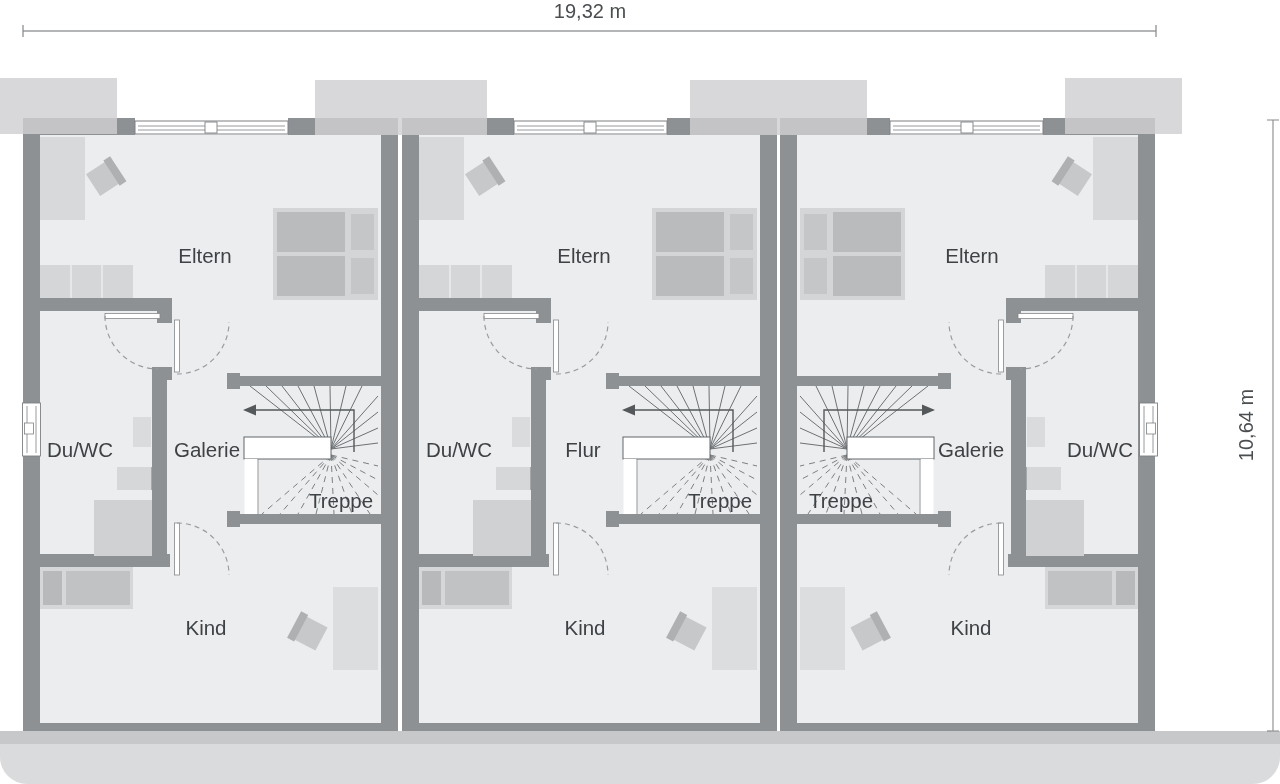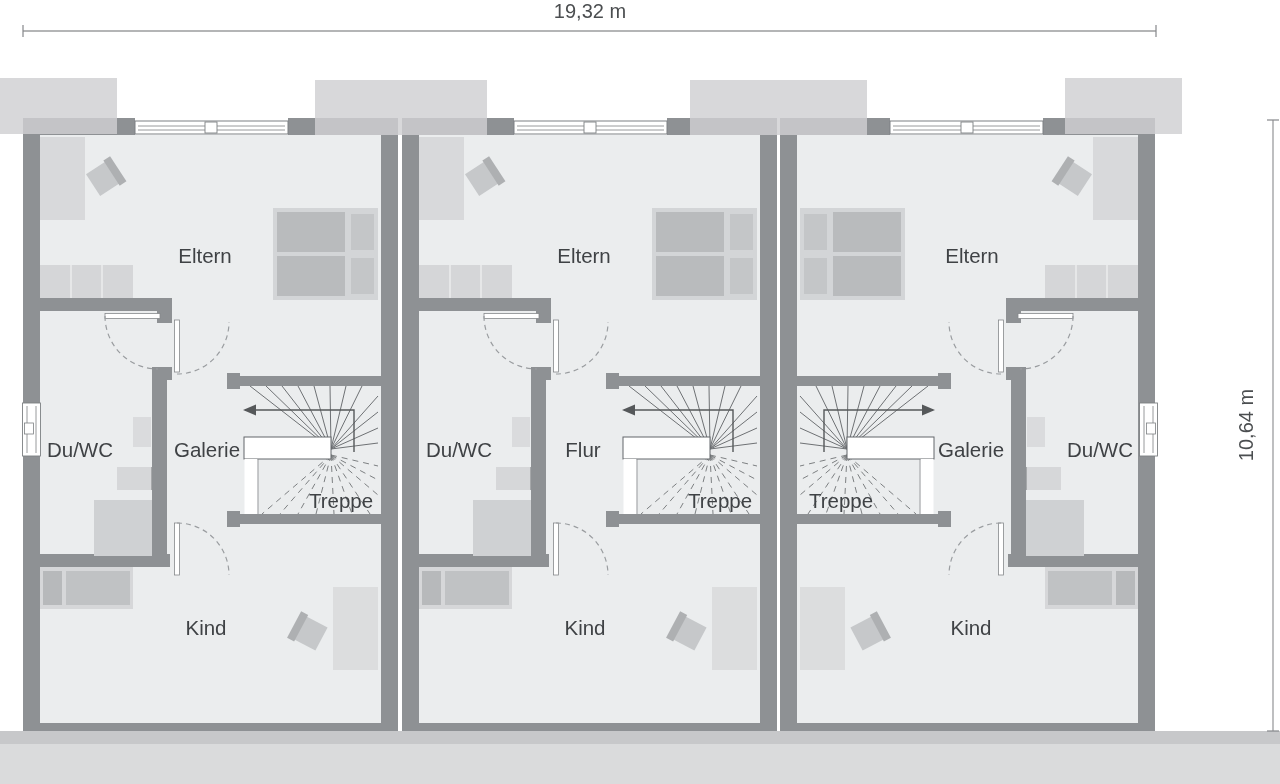--- a/index.html
+++ b/index.html
@@ -1,18 +1,19 @@
 <!DOCTYPE html>
 <html><head>
 <meta charset="utf-8">
 <style>
   html,body{margin:0;padding:0;background:#fff;}
   .stage{
     position:relative;width:1280px;height:784px;background:#ffffff;overflow:hidden;
     font-family:"Liberation Sans",sans-serif;
+    border-radius:27px;
   }
   svg{display:block;}
   text{font-family:"Liberation Sans",sans-serif;fill:#3f4245;}
   .room-label{font-size:20.5px;}
   .dim-label{font-size:20px;fill:#4b4e50;}
 </style>
 </head>
 <body>
 
 <div class="stage">

